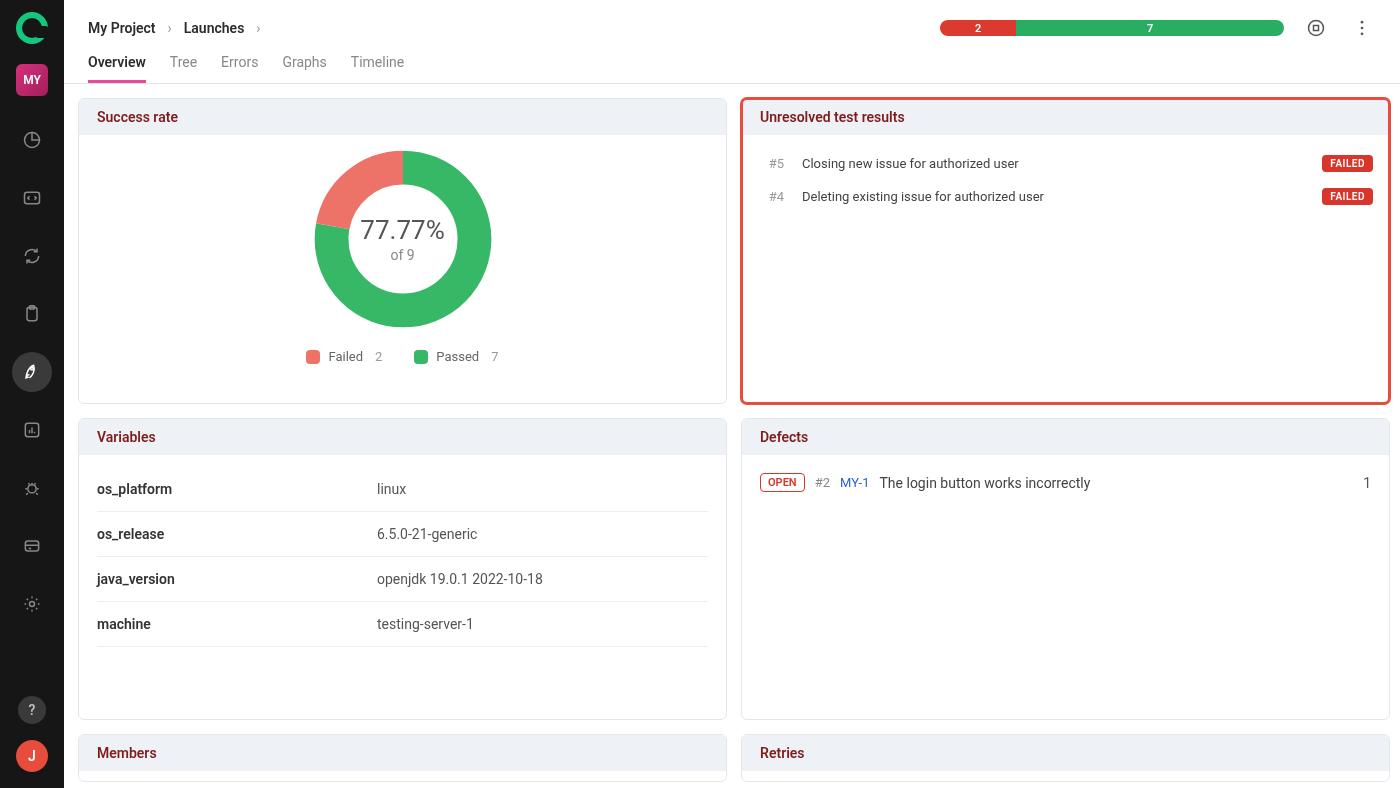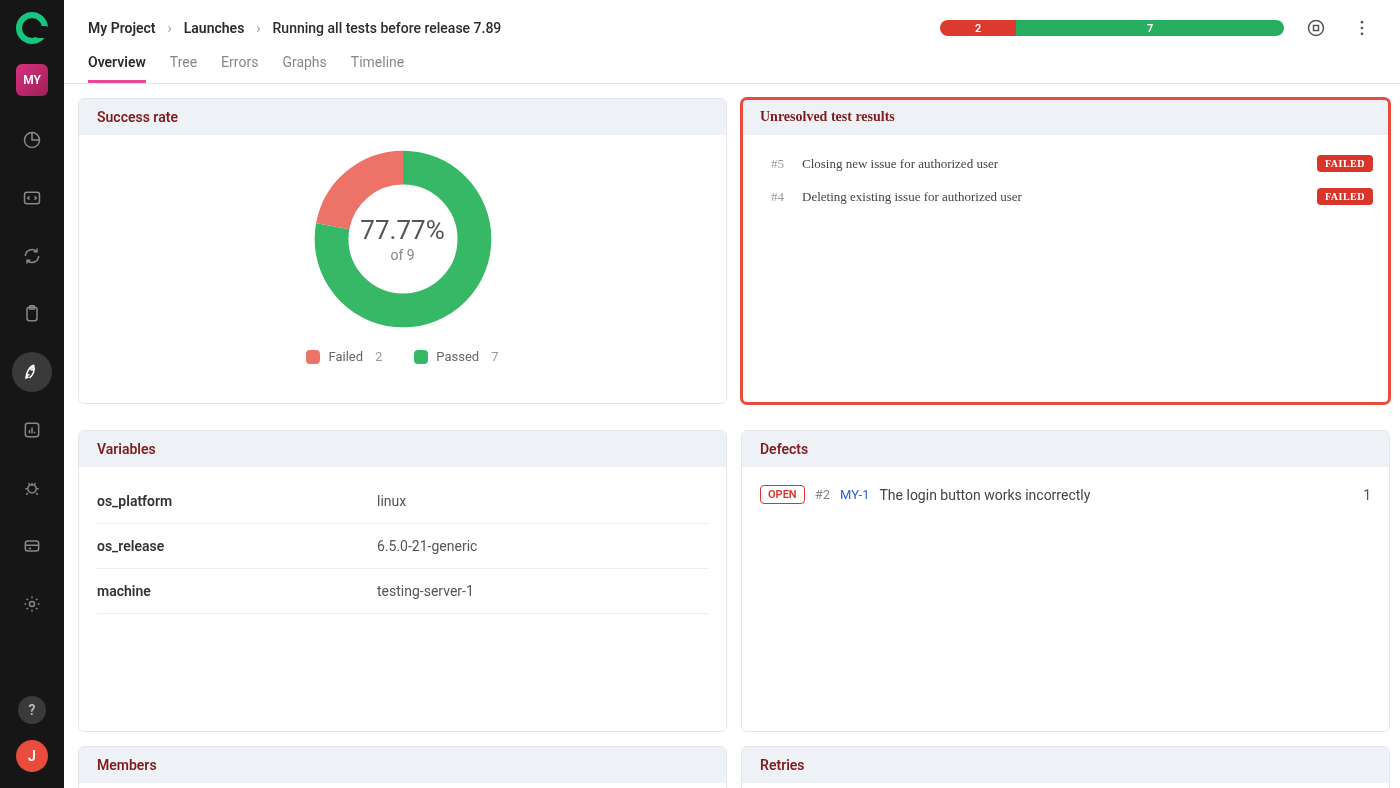--- a/index.html
+++ b/index.html
@@ -83,21 +83,21 @@
 .status-bar .passed { background:#27ae60; display:flex; align-items:center; justify-content:center; }
 .icon-btn { width:28px; height:28px; display:flex; align-items:center; justify-content:center; color:#555; cursor:pointer; }
 
 .tabs { display:flex; gap:24px; padding: 12px 24px 0 24px; border-bottom:1px solid #e5e5e5; }
 .tab { padding-bottom:10px; color:#888; cursor:pointer; font-size:14px; }
 .tab.active { color:#2c2c2c; font-weight:600; border-bottom:3px solid #ec4899; }
 
 .content { flex:1; overflow:auto; padding:14px 10px 0 14px; }
 .grid { display:grid; grid-template-columns: 1fr 1fr; gap:14px; }
 .card { border:1px solid #e3e7ec; border-radius:6px; background:#fff; overflow:hidden; }
-.card.highlighted { outline:3px solid #e74c3c; outline-offset:-2px;font-family:Liberation Serif, serif; }
+.card.highlighted { outline:3px solid #e74c3c; outline-offset:-2px; }
 .card-header { background:#eef1f5; padding:10px 18px; font-weight:600; font-size:14px; color:#7f1d1d; }
 .card-body { padding: 12px 18px; }
 
 
 .chart-wrap { display:flex; flex-direction:column; align-items:center; padding:10px 0 16px; }
 .donut { position:relative; width:188px; height:188px; }
 .donut svg { transform: rotate(-90deg); }
 .donut-center { position:absolute; top:50%; left:50%; transform:translate(-50%,-50%); text-align:center; }
 .donut-pct { font-size:26px; color:#555; font-weight:400; }
 .donut-sub { font-size:14px; color:#888; margin-top:2px; }
@@ -121,21 +121,21 @@
 
 
 .defect-row { display:flex; align-items:center; gap:10px; padding:6px 0;}
 .badge-open { border:1px solid #d9362b; color:#d9362b; font-size:11px; font-weight:600; padding:2px 7px; border-radius:4px; }
 .defect-link { color:#2c5fd6; font-size:13px; }
 .defect-num-l { color:#888; font-size:13px; }
 .defect-title { color:#444; font-size:14px; }
 .defect-count { margin-left:auto; color:#555; font-size:14px; }
 
 .card.tall1 { height: 306px; }
-.card.tall2 { height: 302px; margin-top: 12px; }
+.card.tall2 { height: 302px; }
 .card.short { height: 48px; }
 </style>
 </head>
 <body>
 
 <div class="app">
   <div class="sidebar">
     <div class="logo"></div>
     <div class="project-badge">MY</div>
     <div class="nav-icons">
@@ -201,21 +201,20 @@
     </div>
   </div>
 
   <div class="main">
     <div class="topbar">
       <div class="breadcrumb">
         <span class="crumb">My Project</span>
         <span class="sep">›</span>
         <span class="crumb">Launches</span>
         <span class="sep">›</span>
-        <span class="crumb" style="font-weight:500">Running all tests before release 7.89</span>
       </div>
       <div class="topbar-right">
         <div class="status-bar">
           <div class="failed" style="flex:2">2</div>
           <div class="passed" style="flex:7">7</div>
         </div>
         <div class="icon-btn">
           <svg width="20" height="20" viewBox="0 0 24 24" fill="none" stroke="currentColor" stroke-width="1.8">
               <circle cx="12" cy="12" r="9"></circle>
               <rect x="9" y="9" width="6" height="6"></rect>
@@ -292,20 +291,24 @@
             <div class="var-table">
               <div class="var-row">
                 <div class="var-key">os_platform</div>
                 <div class="var-val">linux</div>
               </div>
               <div class="var-row">
                 <div class="var-key">os_release</div>
                 <div class="var-val">6.5.0-21-generic</div>
               </div>
               <div class="var-row">
+                <div class="var-key">java_version</div>
+                <div class="var-val">openjdk 19.0.1 2022-10-18</div>
+              </div>
+              <div class="var-row">
                 <div class="var-key">machine</div>
                 <div class="var-val">testing-server-1</div>
               </div>
             </div>
           </div>
         </div>
 
         <div class="card tall2">
           <div class="card-header">Defects</div>
           <div class="card-body">

